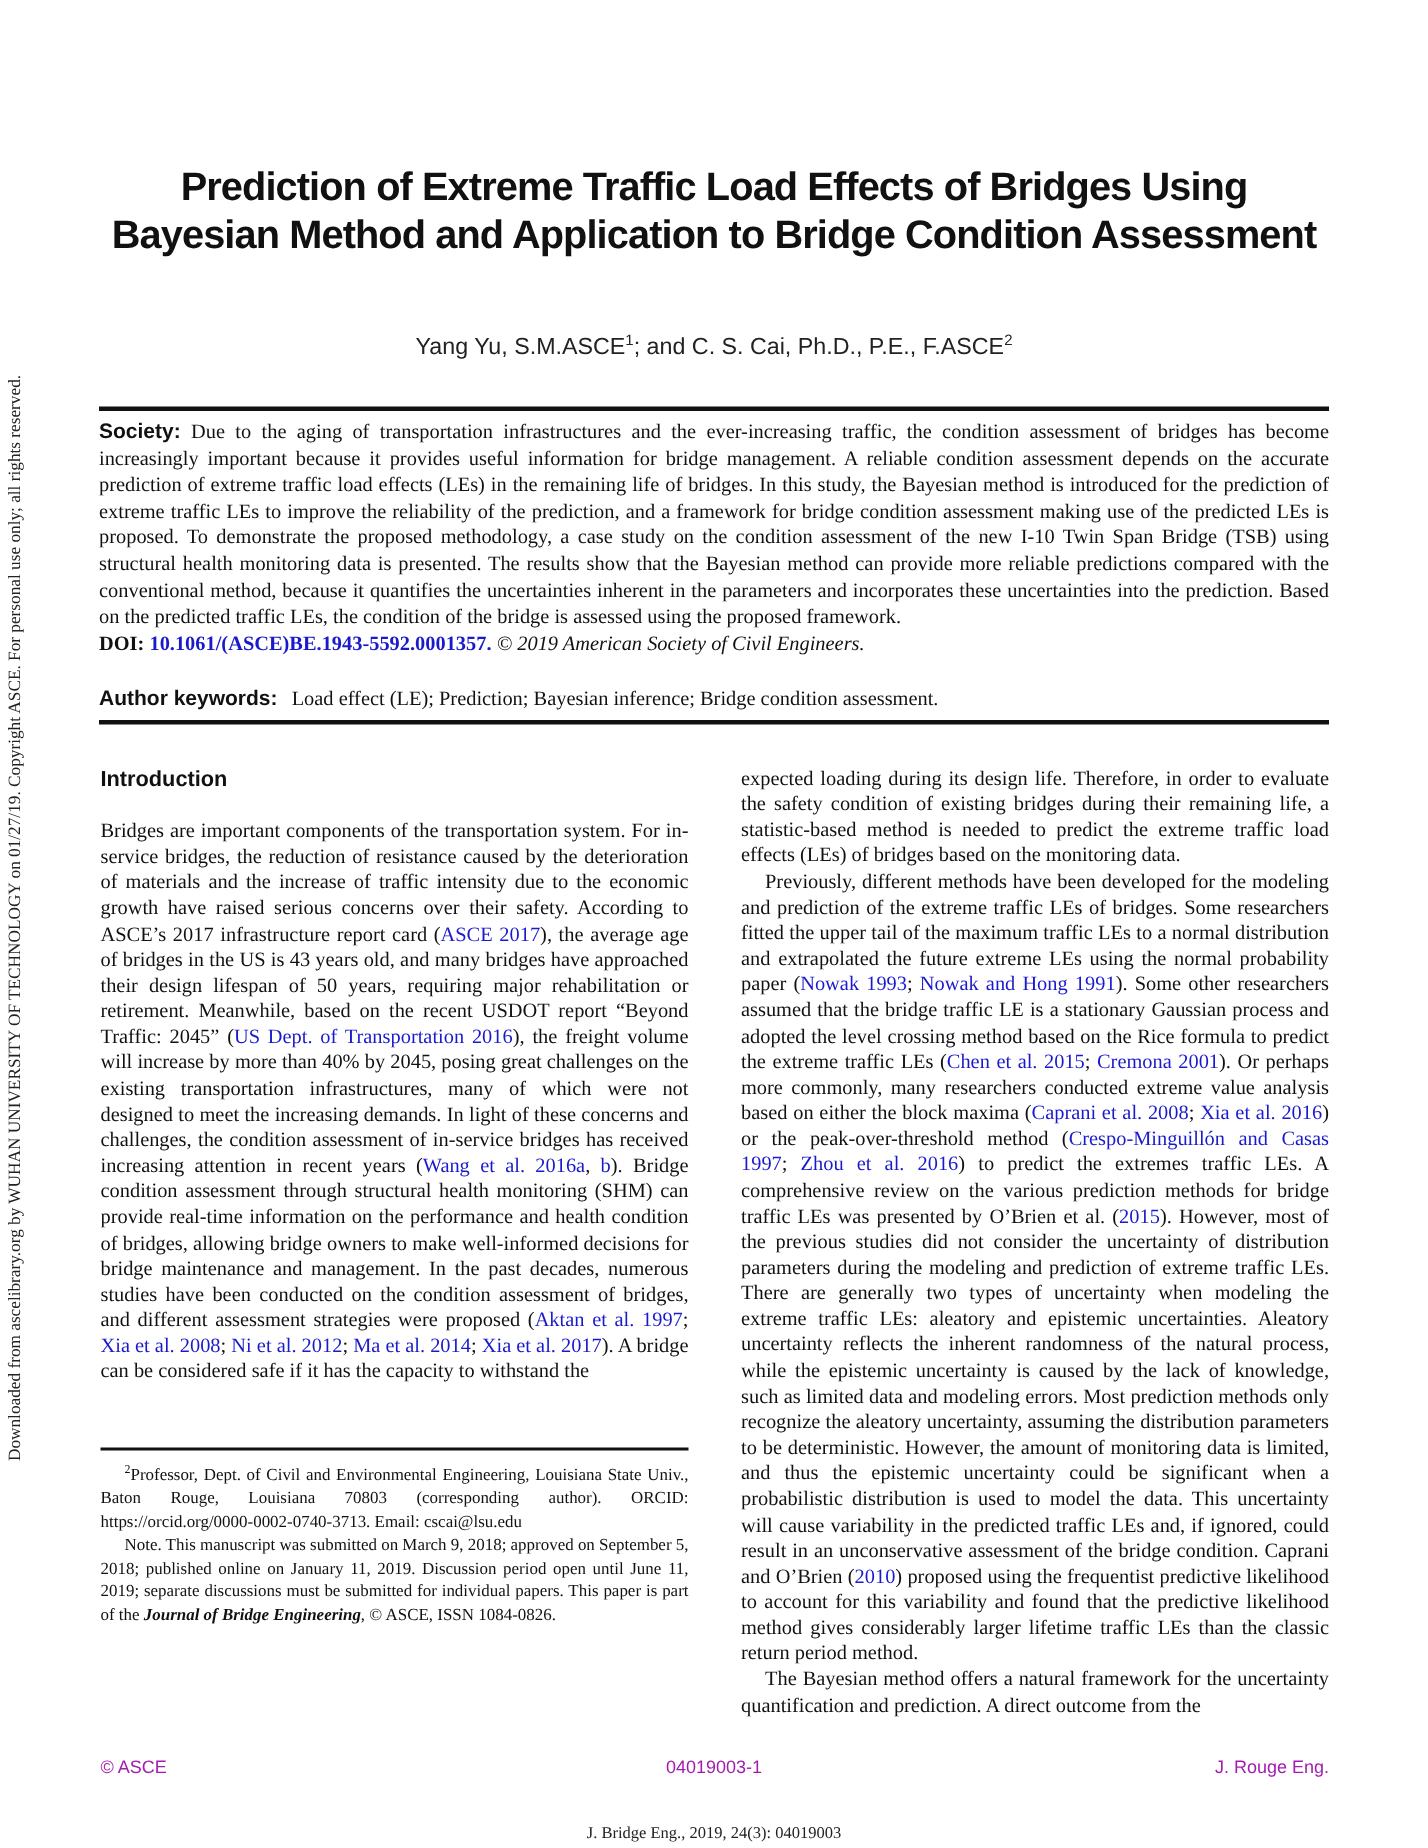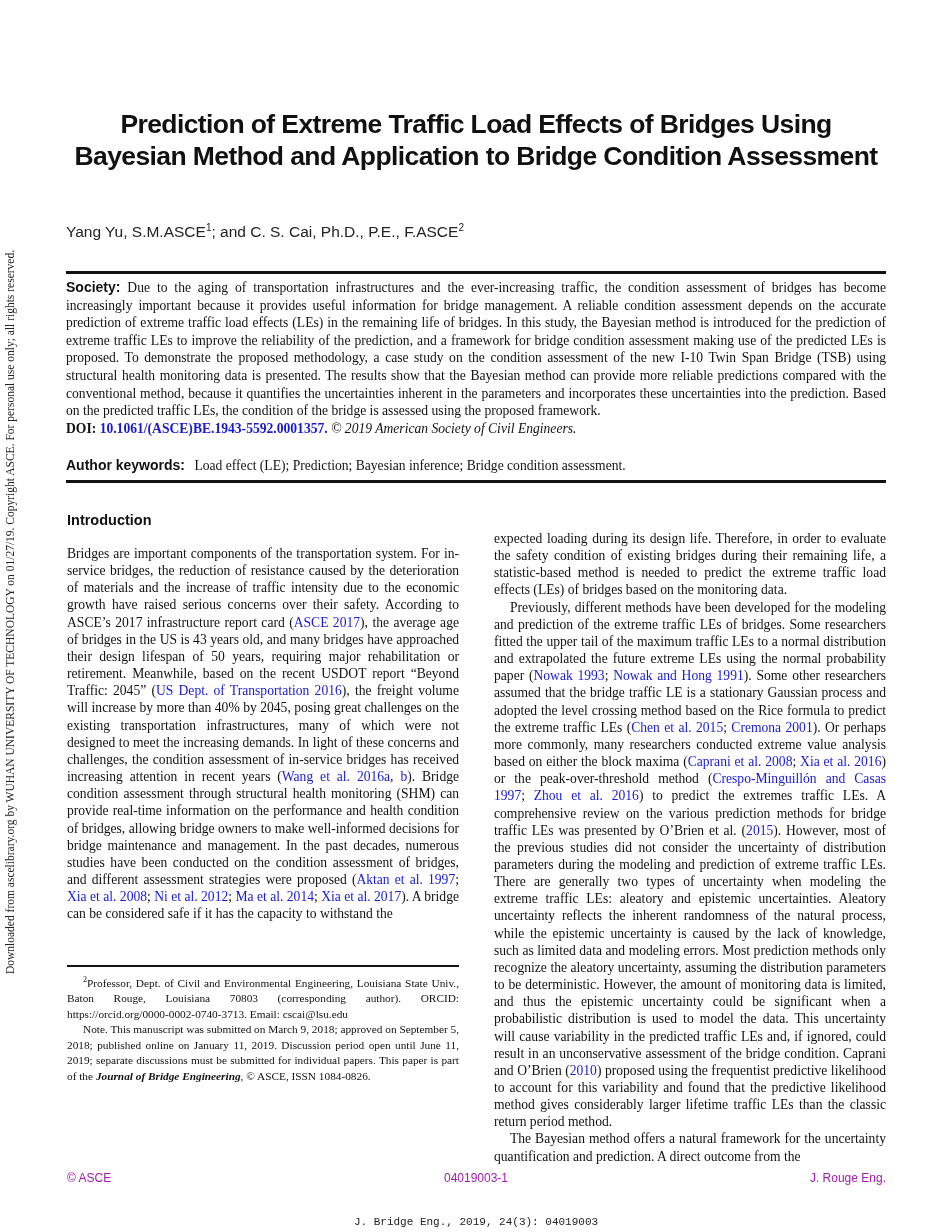--- a/index.html
+++ b/index.html
@@ -12,21 +12,21 @@
     font-family: "Liberation Serif", serif; font-size: 11.5px; white-space: nowrap; color: #222;
     width: 800px; text-align: center; margin-left: 0;
   }
 
   .title {
     position: absolute; left: 66px; width: 820px; top: 108px;
     text-align: center; font-family: "Liberation Sans", sans-serif; font-weight: bold;
     font-size: 26.5px; line-height: 32px; letter-spacing: -0.6px; color: #111;
   }
   .authors {
-    position: absolute; left: 66px; width: 820px; top: 222px; text-align: left;
+    position: absolute; left: 66px; width: 820px; top: 222px; text-align: center;
     font-family: "Liberation Sans", sans-serif; font-size: 15.5px; color: #222;
   }
   .authors sup { font-size: 10px; }
 
   .rule-thick { position: absolute; left: 66px; width: 820px; height: 3px; background: #111; }
 
   .abstract {
     position: absolute; left: 66px; width: 820px; top: 279px;
     font-family: "Liberation Serif", serif; font-size: 13.6px; line-height: 17.6px; text-align: justify; color: #111;
   }
@@ -38,34 +38,34 @@
   .keywords {
     position: absolute; left: 66px; width: 820px; top: 457px;
     font-family: "Liberation Serif", serif; font-size: 13.6px; color: #111;
   }
   .keywords .lbl { font-family: "Liberation Sans", sans-serif; font-weight: bold; font-size: 14px; margin-right: 6px; }
 
   .col { position: absolute; width: 392px; font-family: "Liberation Serif", serif; font-size: 13.6px; line-height: 17.15px; text-align: justify; color: #111; }
   .col p { margin: 0; }
   .col p.indent { text-indent: 16px; }
   .col-left { left: 67px; top: 545px; }
-  .col-right { left: 494px; top: 530px; }
+  .col-right { left: 494px; top: 510px; }
   .section-head { position: absolute; left: 67px; top: 512px; font-family: "Liberation Sans", sans-serif; font-weight: bold; font-size: 14.5px; }
 
   .fn-rule { position: absolute; left: 67px; top: 965px; width: 392px; height: 1.5px; background: #111; }
   .footnotes { position: absolute; left: 67px; top: 972px; width: 392px; font-family: "Liberation Serif", serif; font-size: 11.3px; line-height: 15.5px; text-align: justify; color: #111; }
   .footnotes p { margin: 0; text-indent: 16px; }
   .footnotes sup { font-size: 8px; }
   .footnotes .journal { font-weight: bold; font-style: italic; }
 
   .footer { position: absolute; top: 1171px; font-family: "Liberation Sans", sans-serif; font-size: 12px; color: #a21caf; }
   .footer-left { left: 67px; }
   .footer-center { left: 0; width: 952px; text-align: center; }
   .footer-right { right: 66px; }
-  .citation { position: absolute; top: 1216px; left: 0; width: 952px; text-align: center; font-family: Liberation Mono, monospace; font-size: 11px; color: #222; }
+  .citation { position: absolute; top: 1216px; left: 0; width: 952px; text-align: center; font-family: Liberation Serif, serif; font-size: 11px; color: #222; }
 </style>
 </head>
 <body>
 
 <div class="side-note">Downloaded from ascelibrary.org by WUHAN UNIVERSITY OF TECHNOLOGY on 01/27/19. Copyright ASCE. For personal use only; all rights reserved.</div>
 
 <h1 class="title" style="margin:0;">Prediction of Extreme Traffic Load Effects of Bridges Using Bayesian Method and Application to Bridge Condition Assessment</h1>
 
 <div class="authors">
   <span>Yang Yu, S.M.ASCE</span><sup>1</sup><span>; and </span><span>C. S. Cai, Ph.D., P.E., F.ASCE</span><sup>2</sup>

